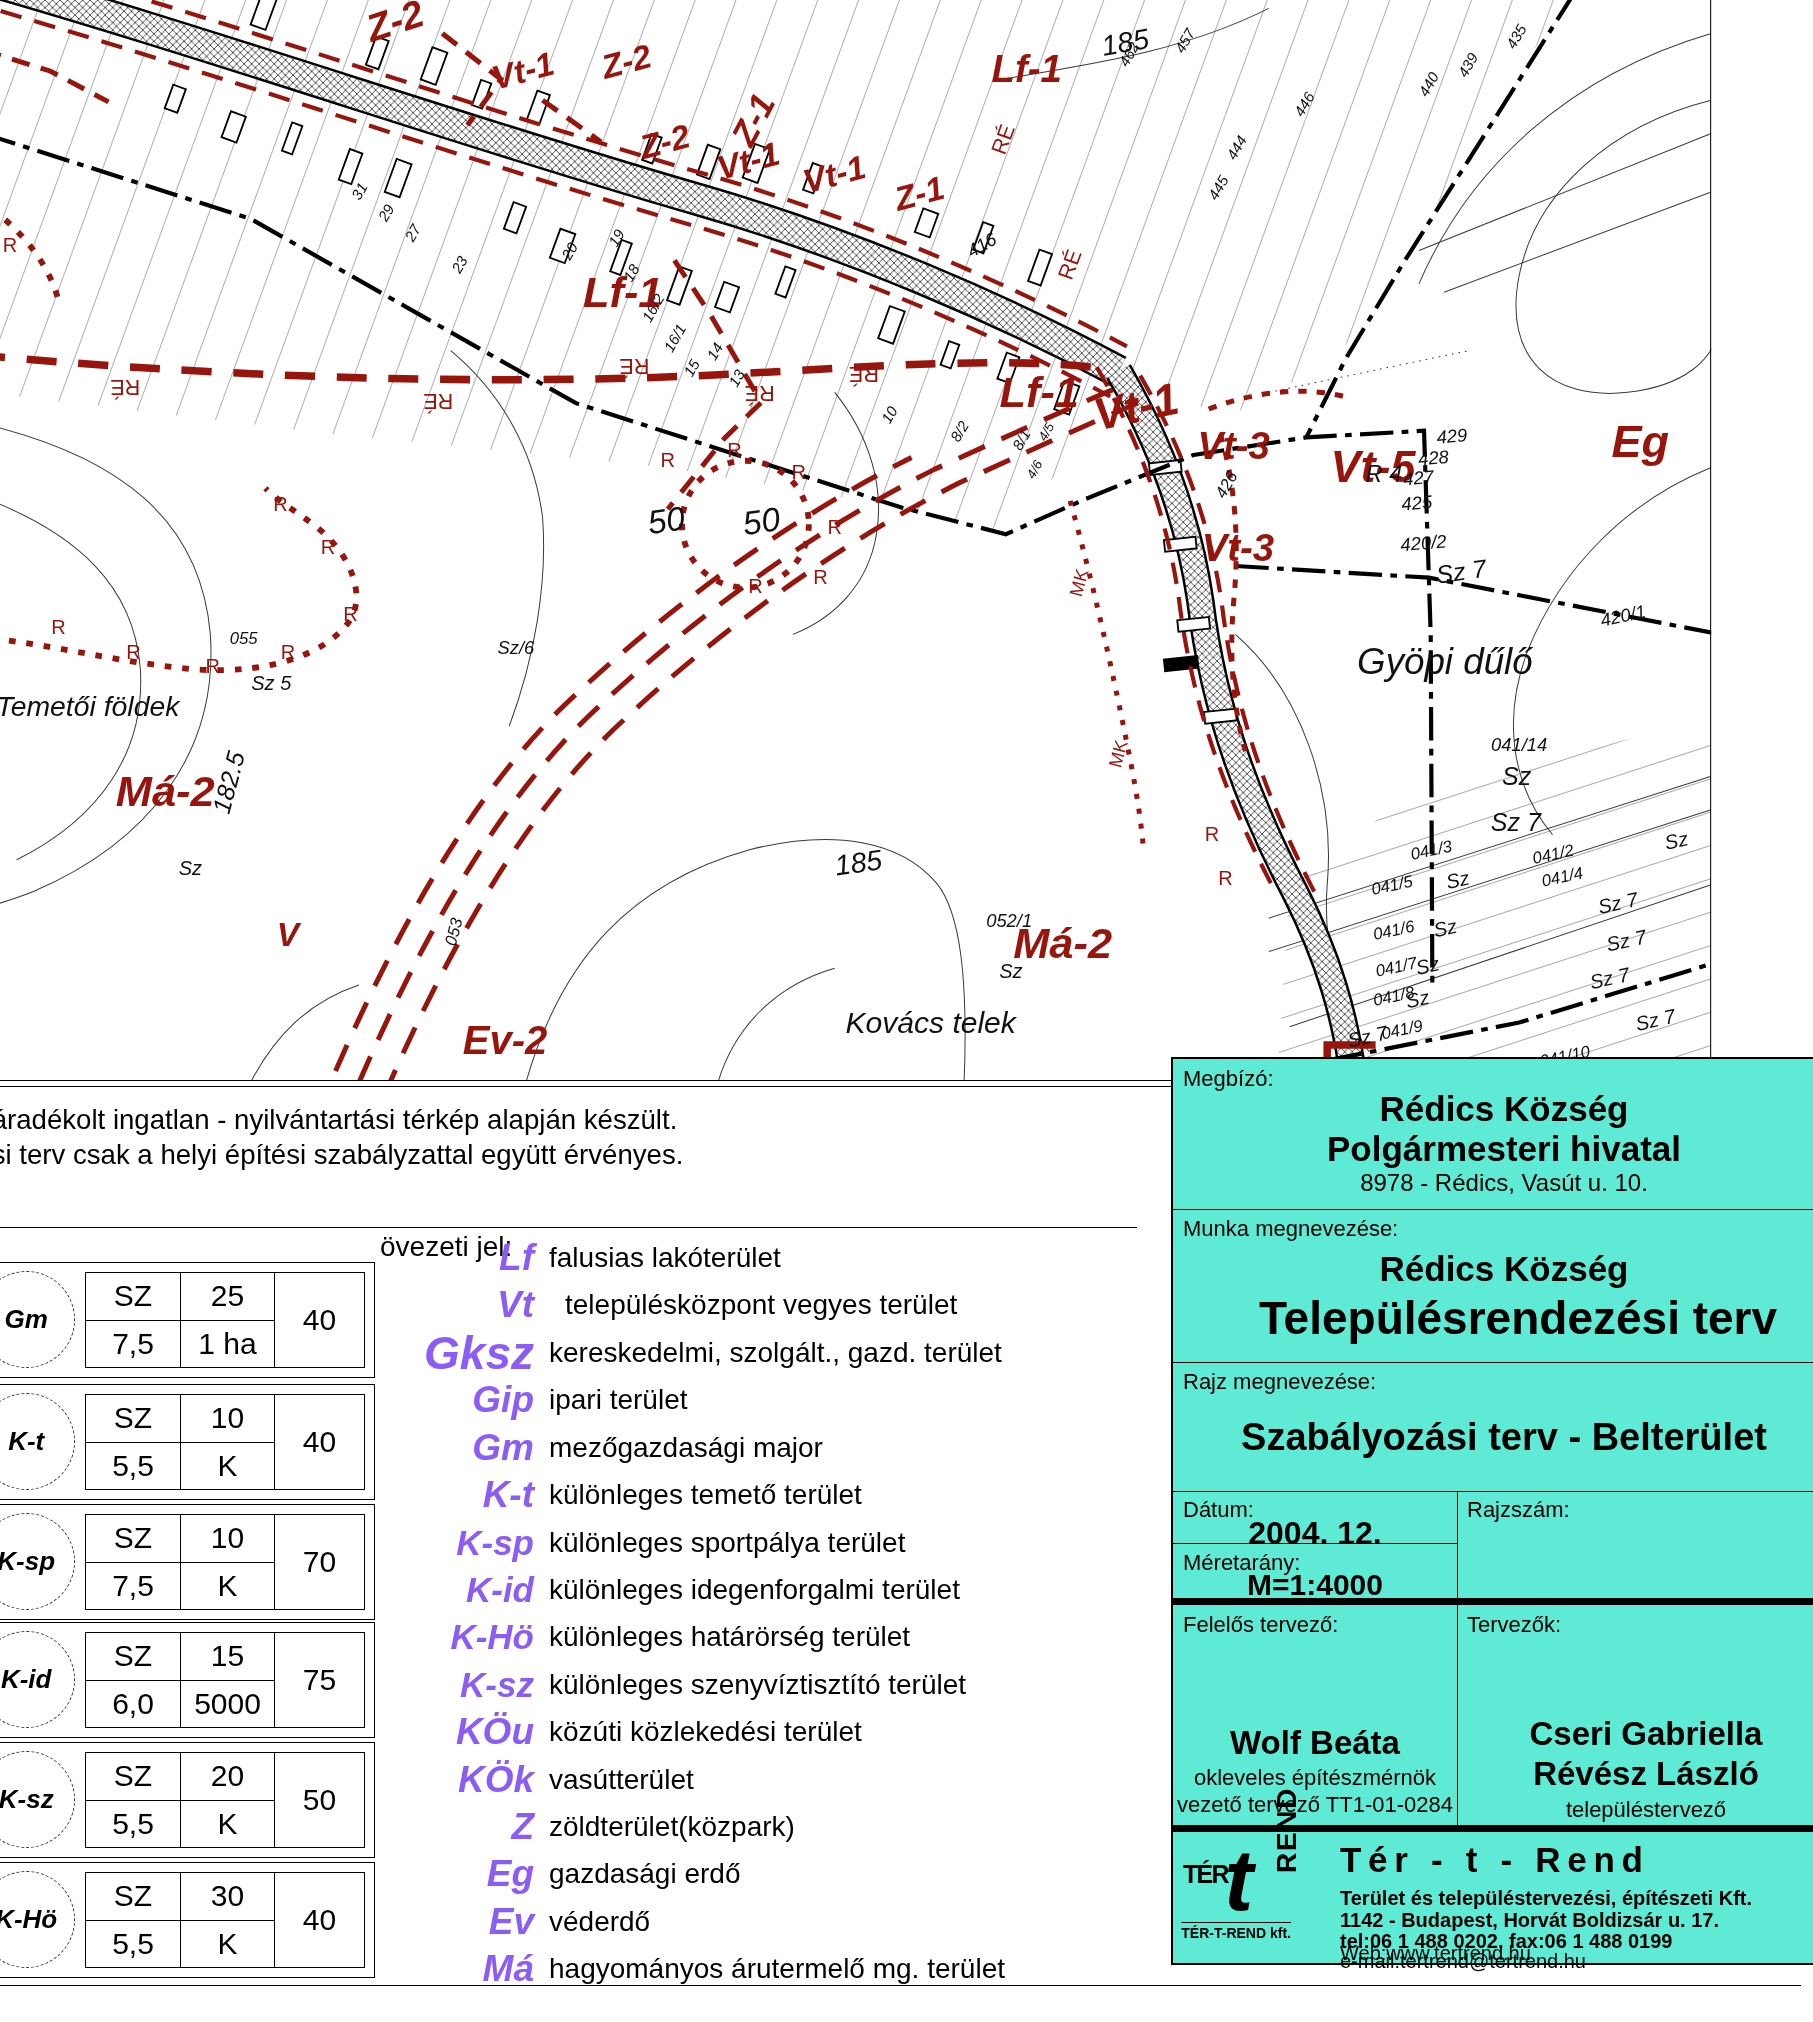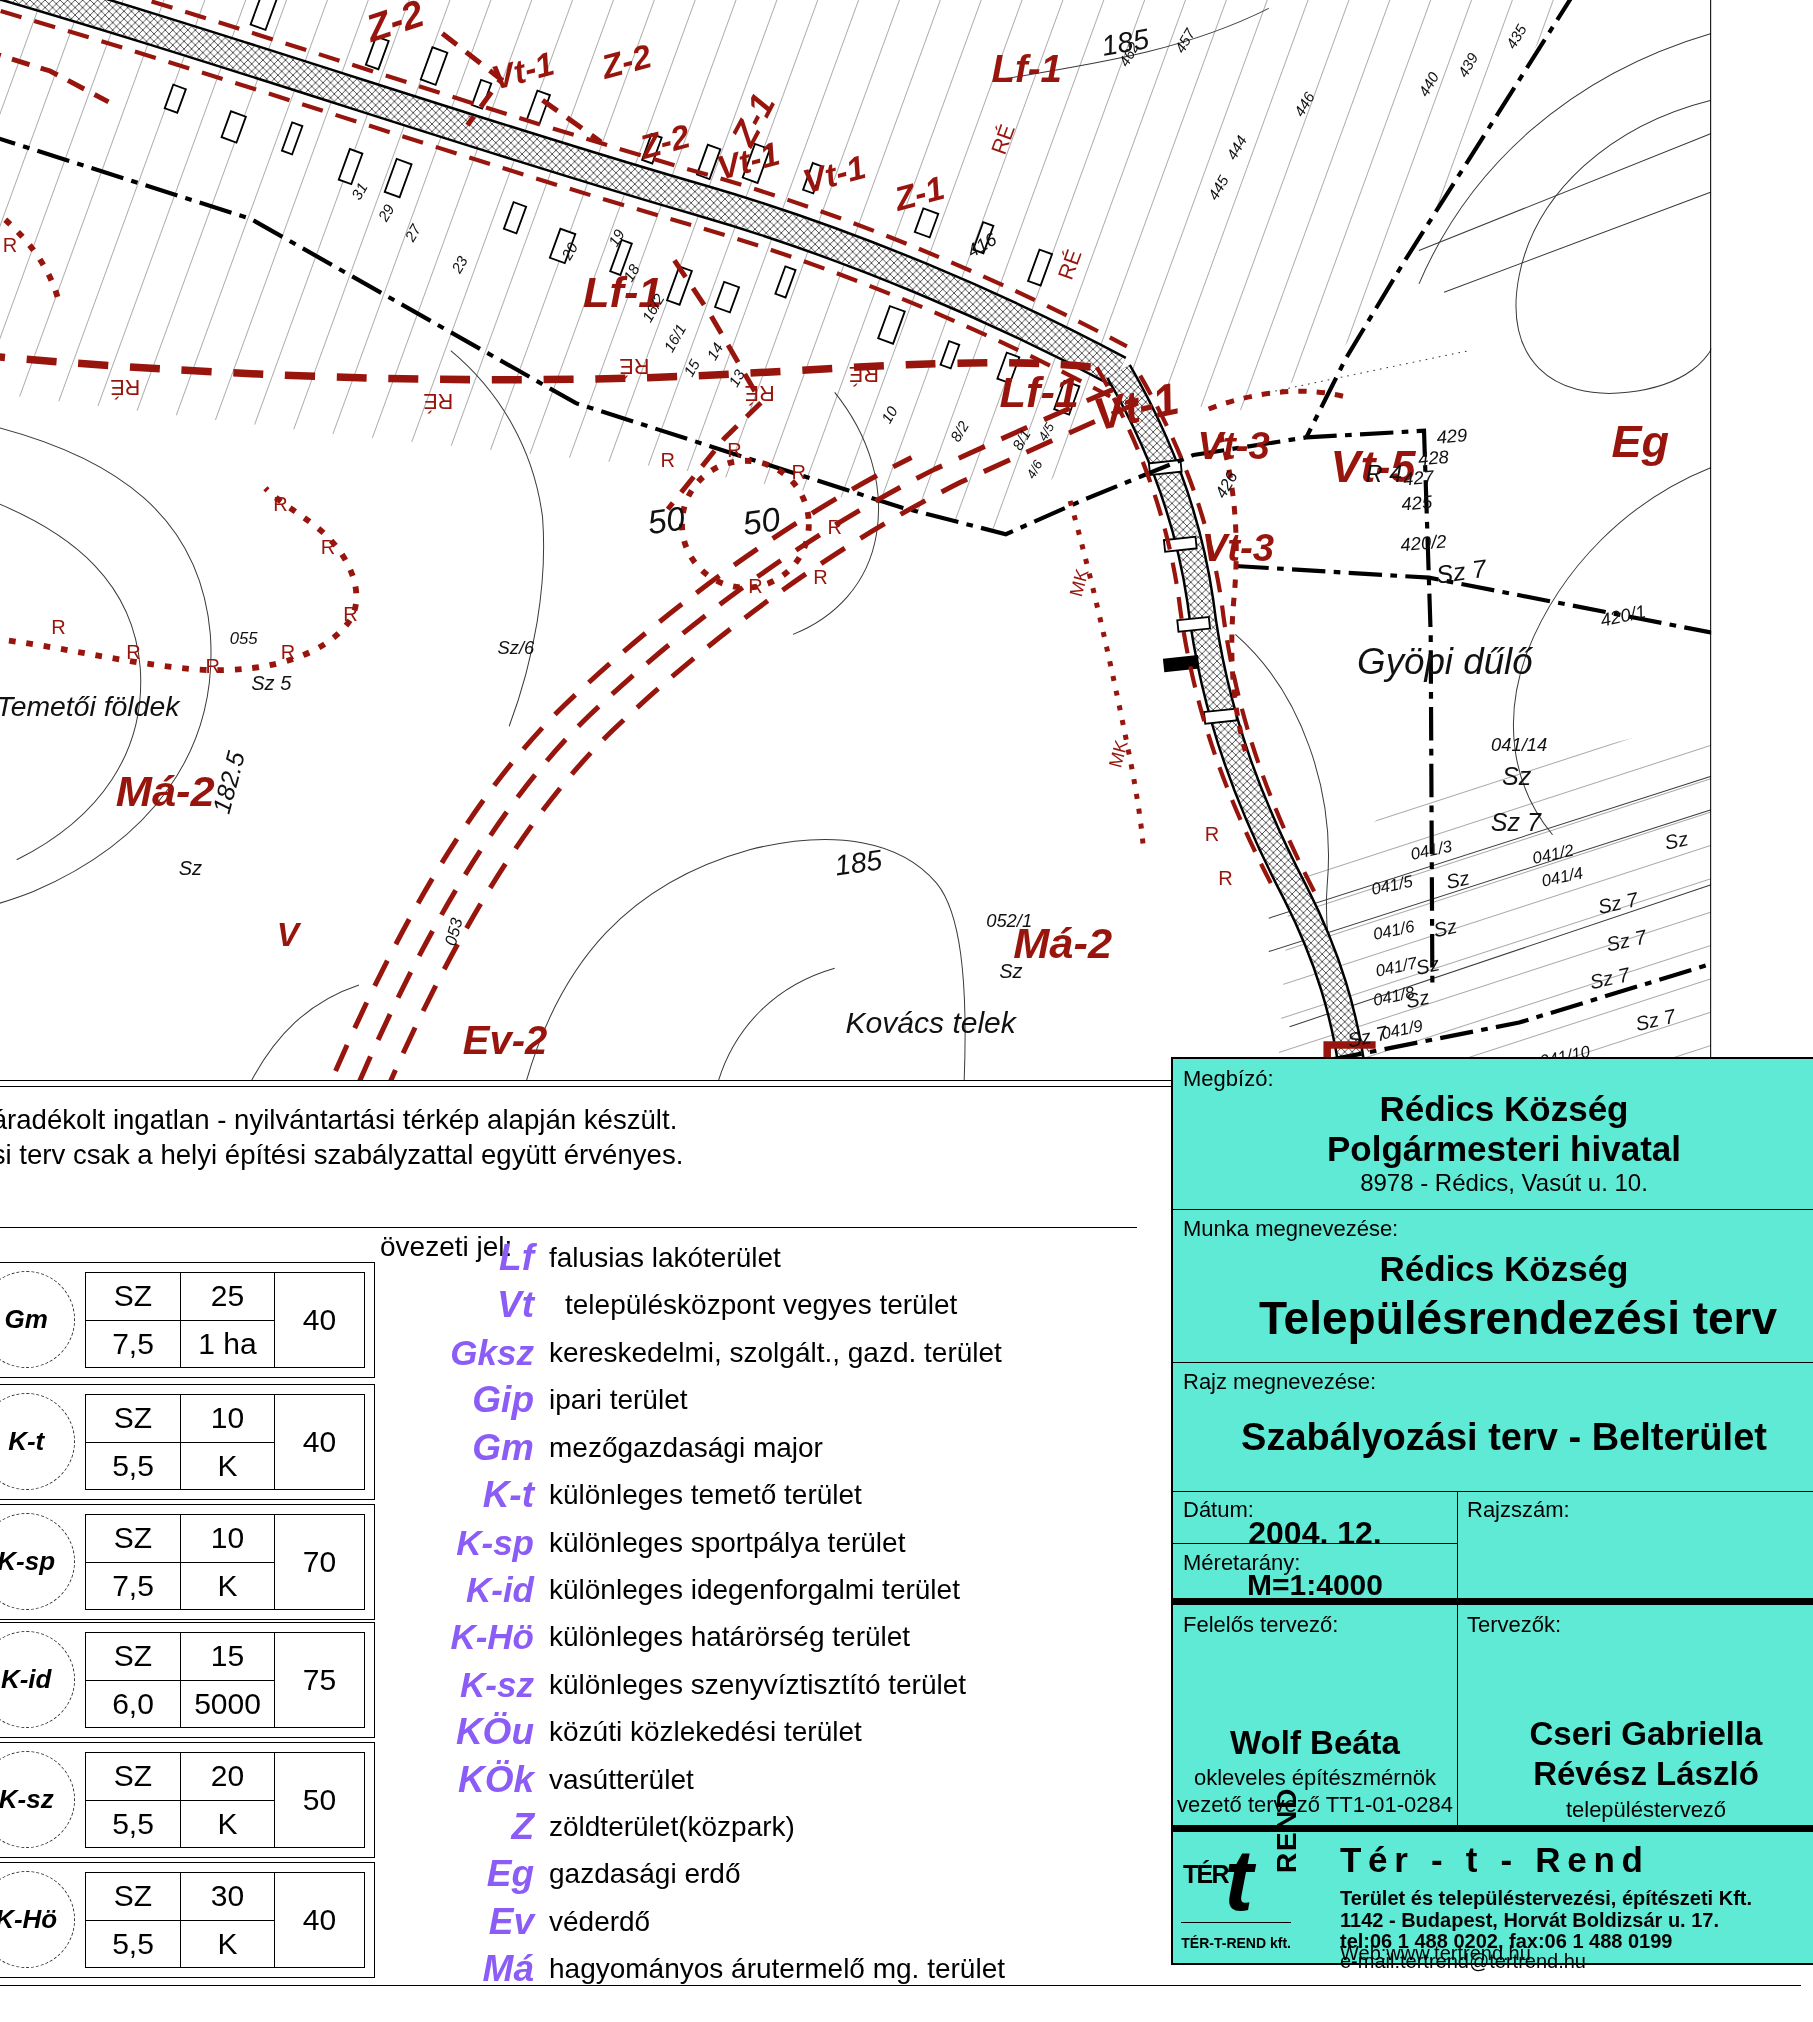--- a/index.html
+++ b/index.html
@@ -29,21 +29,21 @@
   #tb .ctr{position:absolute;width:100%;text-align:center;white-space:nowrap;}
   #tb .b{font-weight:bold;}
   .tbline{position:absolute;border-top:1.7px solid #000;height:0;}
   .tbline.thick{border-top:7.5px solid #000;}
   .tbv{position:absolute;border-left:1.7px solid #000;width:0;}
   
   #logo{position:absolute;left:8.3px;top:786px;width:140px;height:102px;}
   #logo .l-ter{position:absolute;left:1.7px;top:15px;font-weight:bold;font-size:25px;transform:rotate(0deg);letter-spacing:-1.7px;font-stretch:condensed;}
   #logo .l-t{position:absolute;left:43px;top:-15px;font-size:87px;font-weight:bold;font-style:italic;}
   #logo .l-rend{position:absolute;left:90px;top:28px;font-weight:bold;font-size:28px;transform:rotate(-90deg);transform-origin:left top;letter-spacing:1.7px;}
-  #logo .l-bot{position:absolute;left:0px;top:77px;font-weight:bold;font-size:14px;border-top:1.7px solid #000;padding-top:12px;white-space:nowrap;}
+  #logo .l-bot{position:absolute;left:0px;top:77px;font-weight:bold;font-size:14px;border-top:1.7px solid #000;padding-top:2px;white-space:nowrap;}
   .cmp{position:absolute;white-space:nowrap;}
 </style>
 </head>
 <body>
 
 <div id="page">
 
   <svg id="map" class="abs" style="left:0;top:0" width="1813" height="1081" viewBox="0 0 2172 1295">
     <defs>
       <pattern id="strips" width="46" height="46" patternUnits="userSpaceOnUse" patternTransform="rotate(20)">
@@ -299,21 +299,21 @@
   <div id="legend-rows">
       <div class="lg-row" style="top: 1234px;">
         <span class="lg-code">Lf</span>
         <span class="lg-desc">falusias lakóterület</span>
       </div>
       <div class="lg-row" style="top: 1281px; gap: 16px;">
         <span class="lg-code">Vt</span>
         <span class="lg-desc">településközpont vegyes terület</span>
       </div>
       <div class="lg-row" style="top: 1329px;">
-        <span class="lg-code" style="font-size: 35px;">Gksz</span>
+        <span class="lg-code" style="font-size: 46px;">Gksz</span>
         <span class="lg-desc">kereskedelmi, szolgált., gazd. terület</span>
       </div>
       <div class="lg-row" style="top: 1376px;">
         <span class="lg-code">Gip</span>
         <span class="lg-desc">ipari terület</span>
       </div>
       <div class="lg-row" style="top: 1424px;">
         <span class="lg-code">Gm</span>
         <span class="lg-desc">mezőgazdasági major</span>
       </div>

